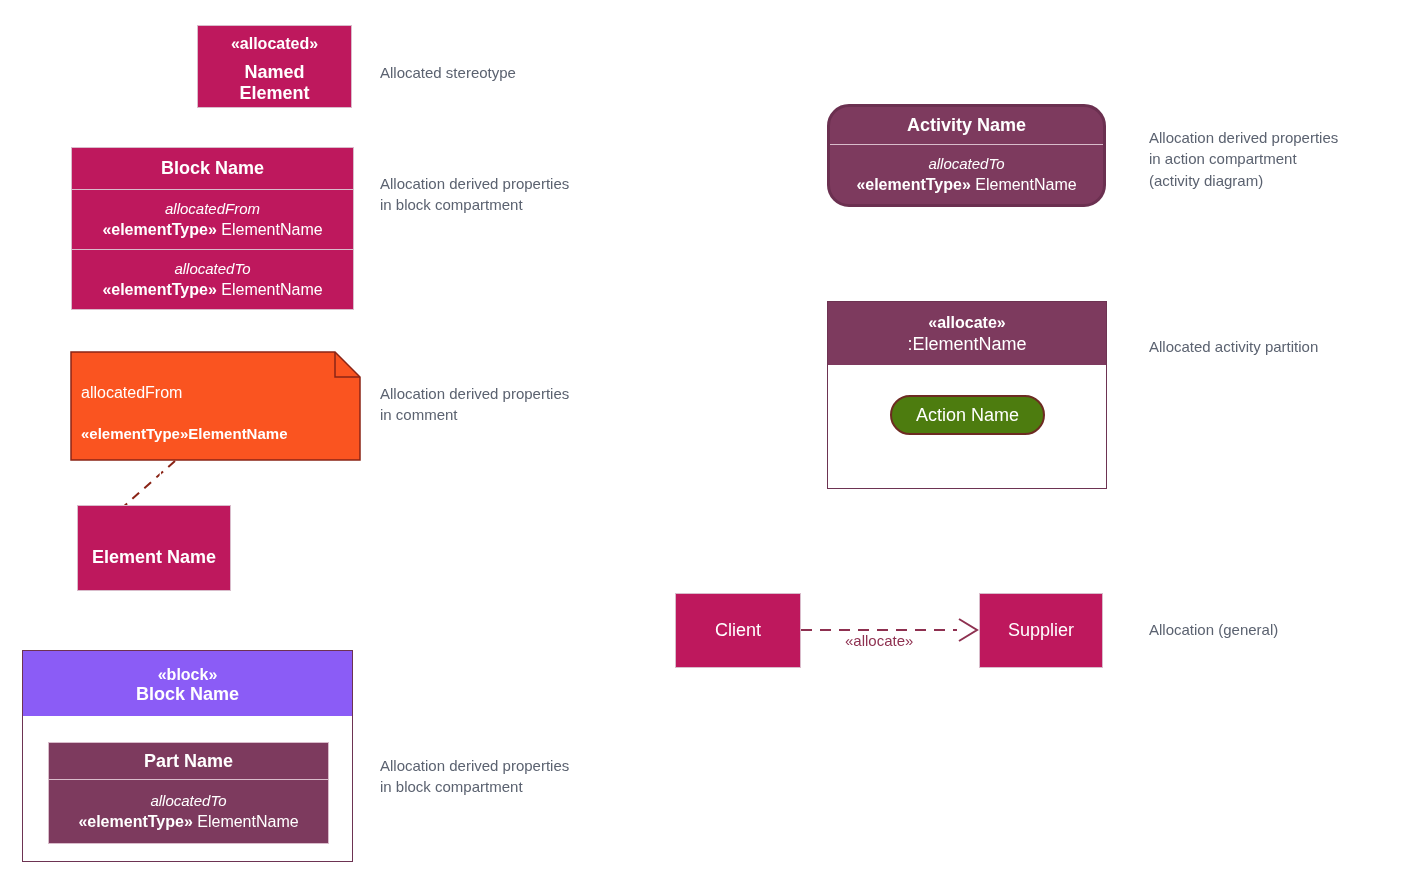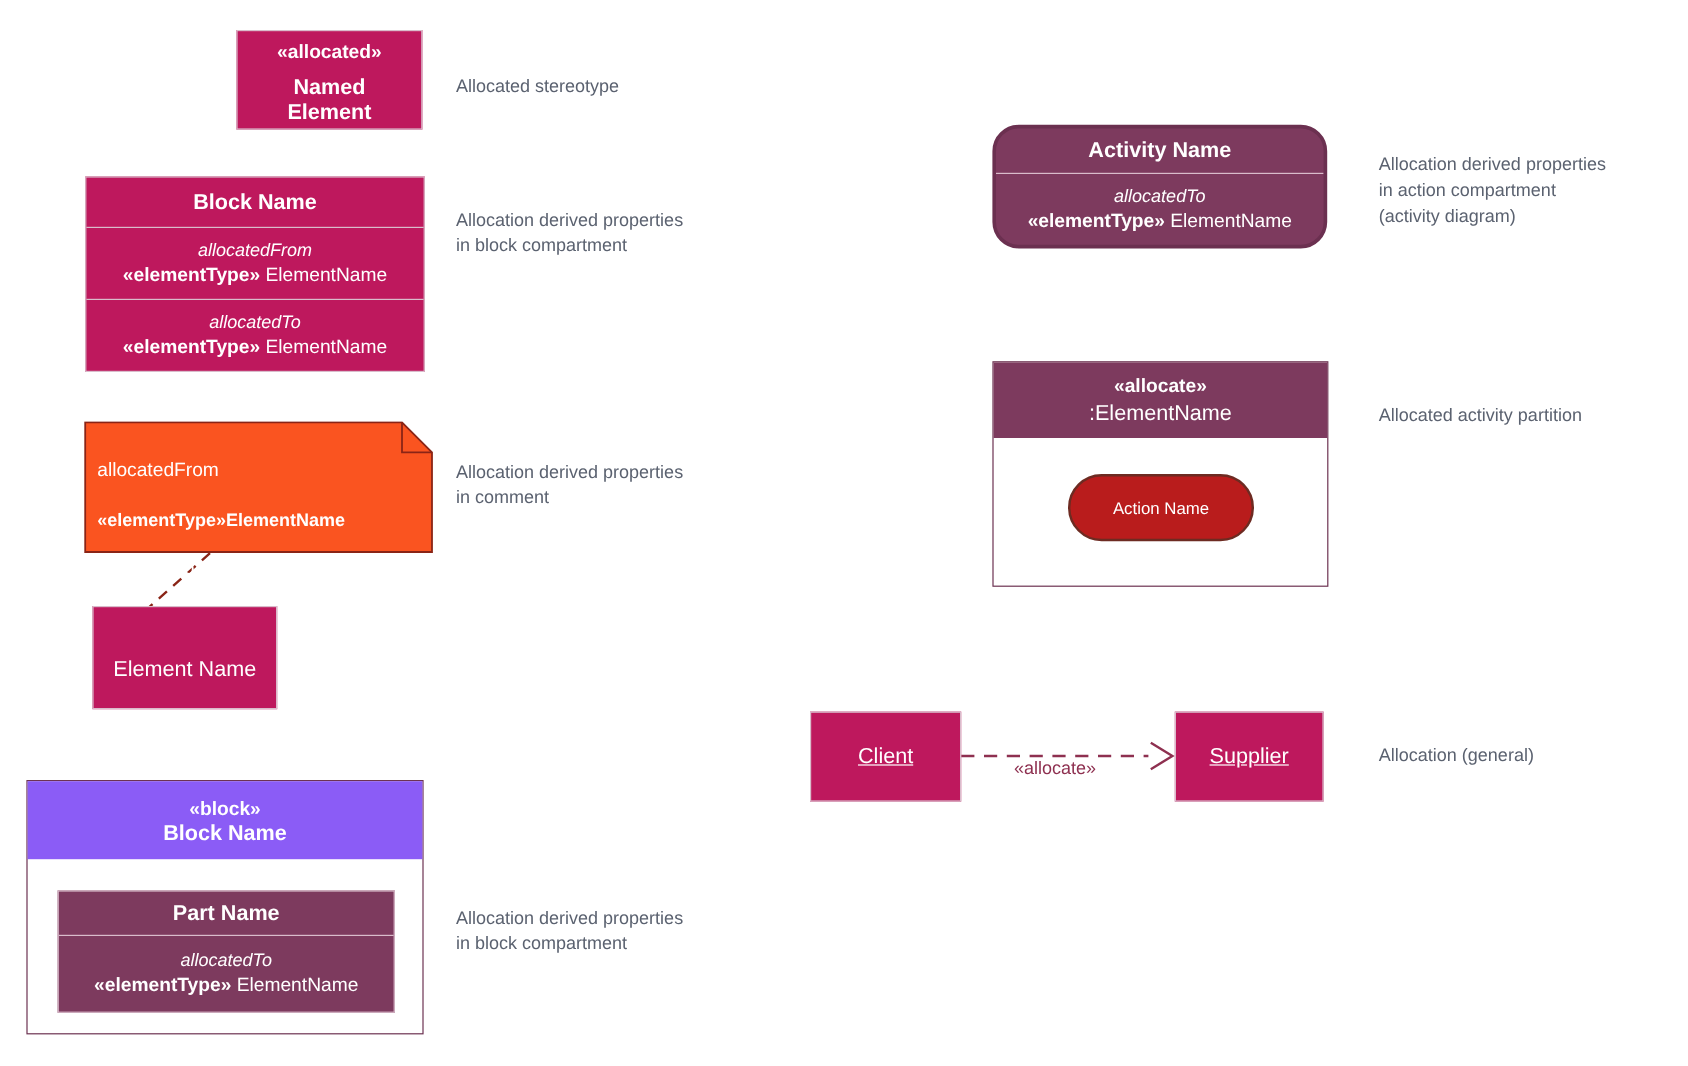--- a/index.html
+++ b/index.html
@@ -135,21 +135,21 @@
   #n-comment .note-text .val { font-size: 15px; font-weight: bold; }
 
   
   #n-elementname {
     left: 77px; top: 505px;
     width: 154px; height: 86px;
     display: flex;
     align-items: center;
     justify-content: center;
   }
-  #n-elementname .ttl { font-weight: normal; padding-top: 18px; }
+  #n-elementname .ttl { font-weight: bold; padding-top: 18px; }
 
   
   #n-blockpart {
     left: 22px; top: 650px;
     width: 331px; height: 212px;
     background: #ffffff;
     border: 1px solid #6d3352;
     box-sizing: border-box;
   }
   #n-blockpart .bp-head {
@@ -203,44 +203,44 @@
     background: #7d3a5e;
     display: flex;
     flex-direction: column;
     align-items: center;
     justify-content: center;
   }
   #n-partition .pt-head .guillemet { margin-bottom: 2px; }
   #n-action {
     position: absolute;
     left: 62px; top: 93px;
-    width: 155px; height: 56px;
-    background: #b91c1c;
+    width: 155px; height: 40px;
+    background: #4d7c0f;
     border: 2px solid #6d2b22;
     border-radius: 28px;
     box-sizing: border-box;
     display: flex;
     align-items: center;
     justify-content: center;
     color: #ffffff;
-    font-size: 14px;
+    font-size: 18px;
   }
 
   
   #n-client {
     left: 675px; top: 593px;
     width: 126px; height: 75px;
     display: flex; align-items: center; justify-content: center;
   }
   #n-supplier {
     left: 979px; top: 593px;
     width: 124px; height: 75px;
     display: flex; align-items: center; justify-content: center;
   }
-  #n-client .ttl, #n-supplier .ttl { font-weight: normal; text-decoration: underline; }
+  #n-client .ttl, #n-supplier .ttl { font-weight: normal; }
 
   .edge-svg {
     position: absolute;
     left: 0; top: 0;
     width: 1407px; height: 888px;
     pointer-events: none;
   }
   .allocate-label {
     position: absolute;
     left: 845px; top: 632px;

